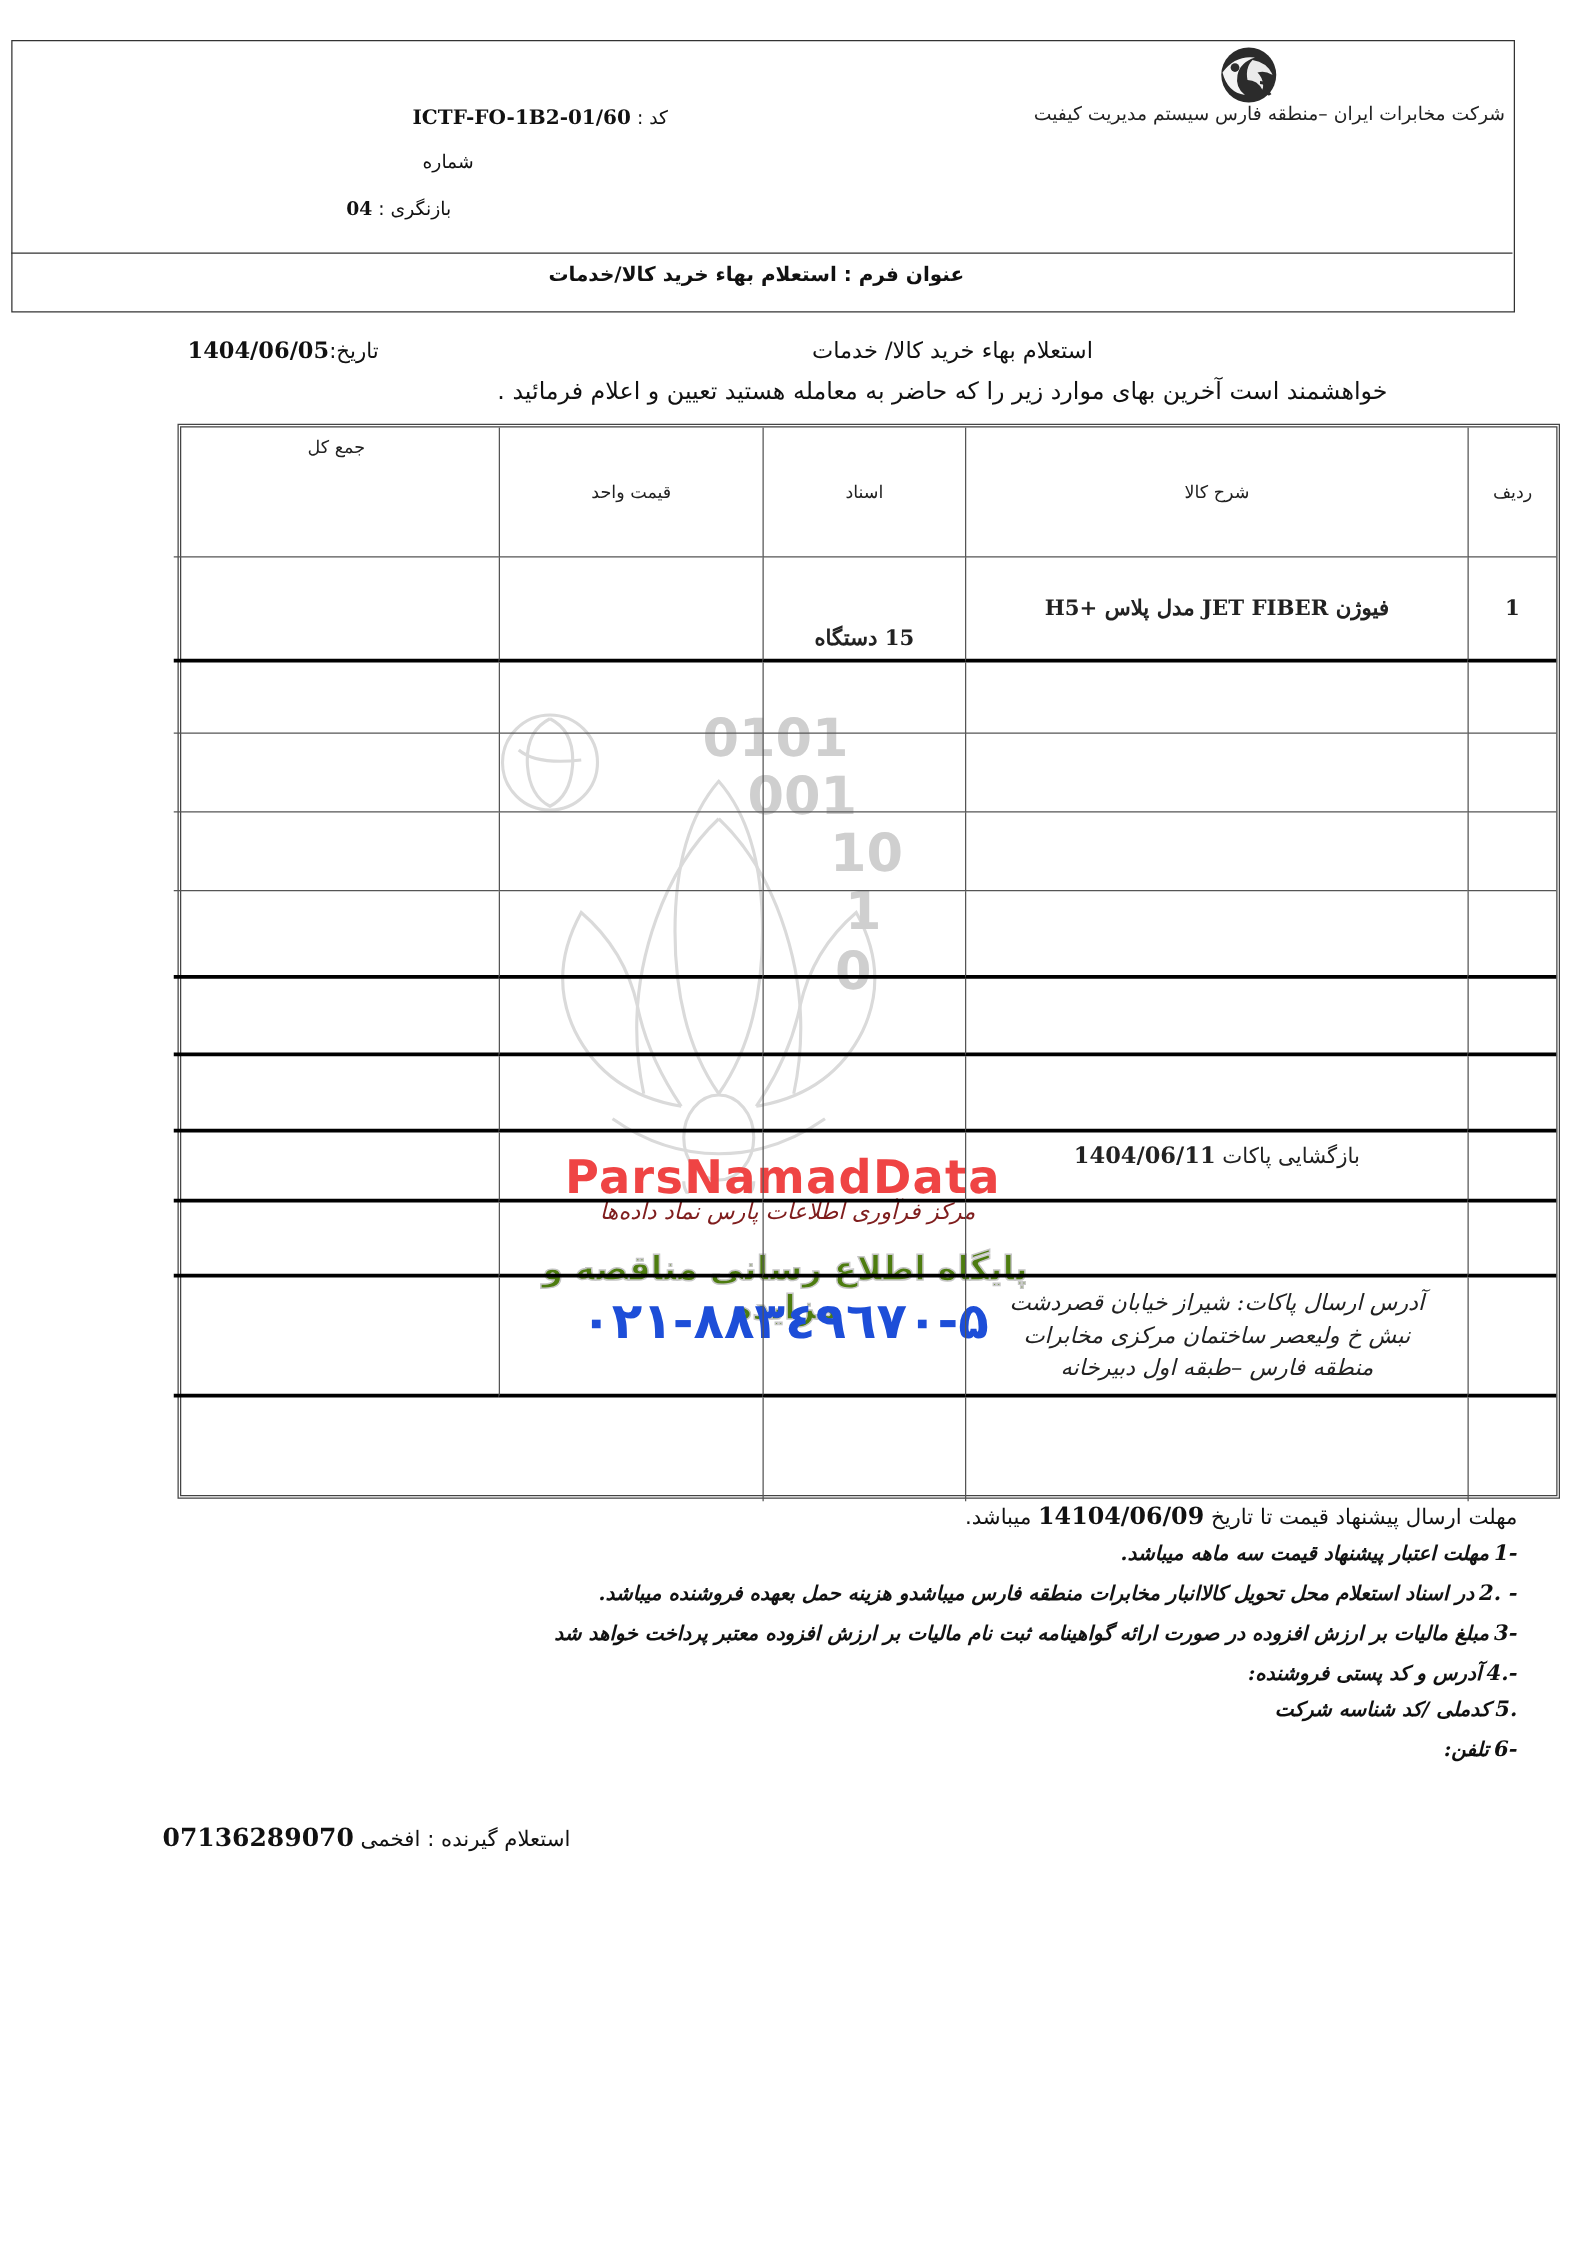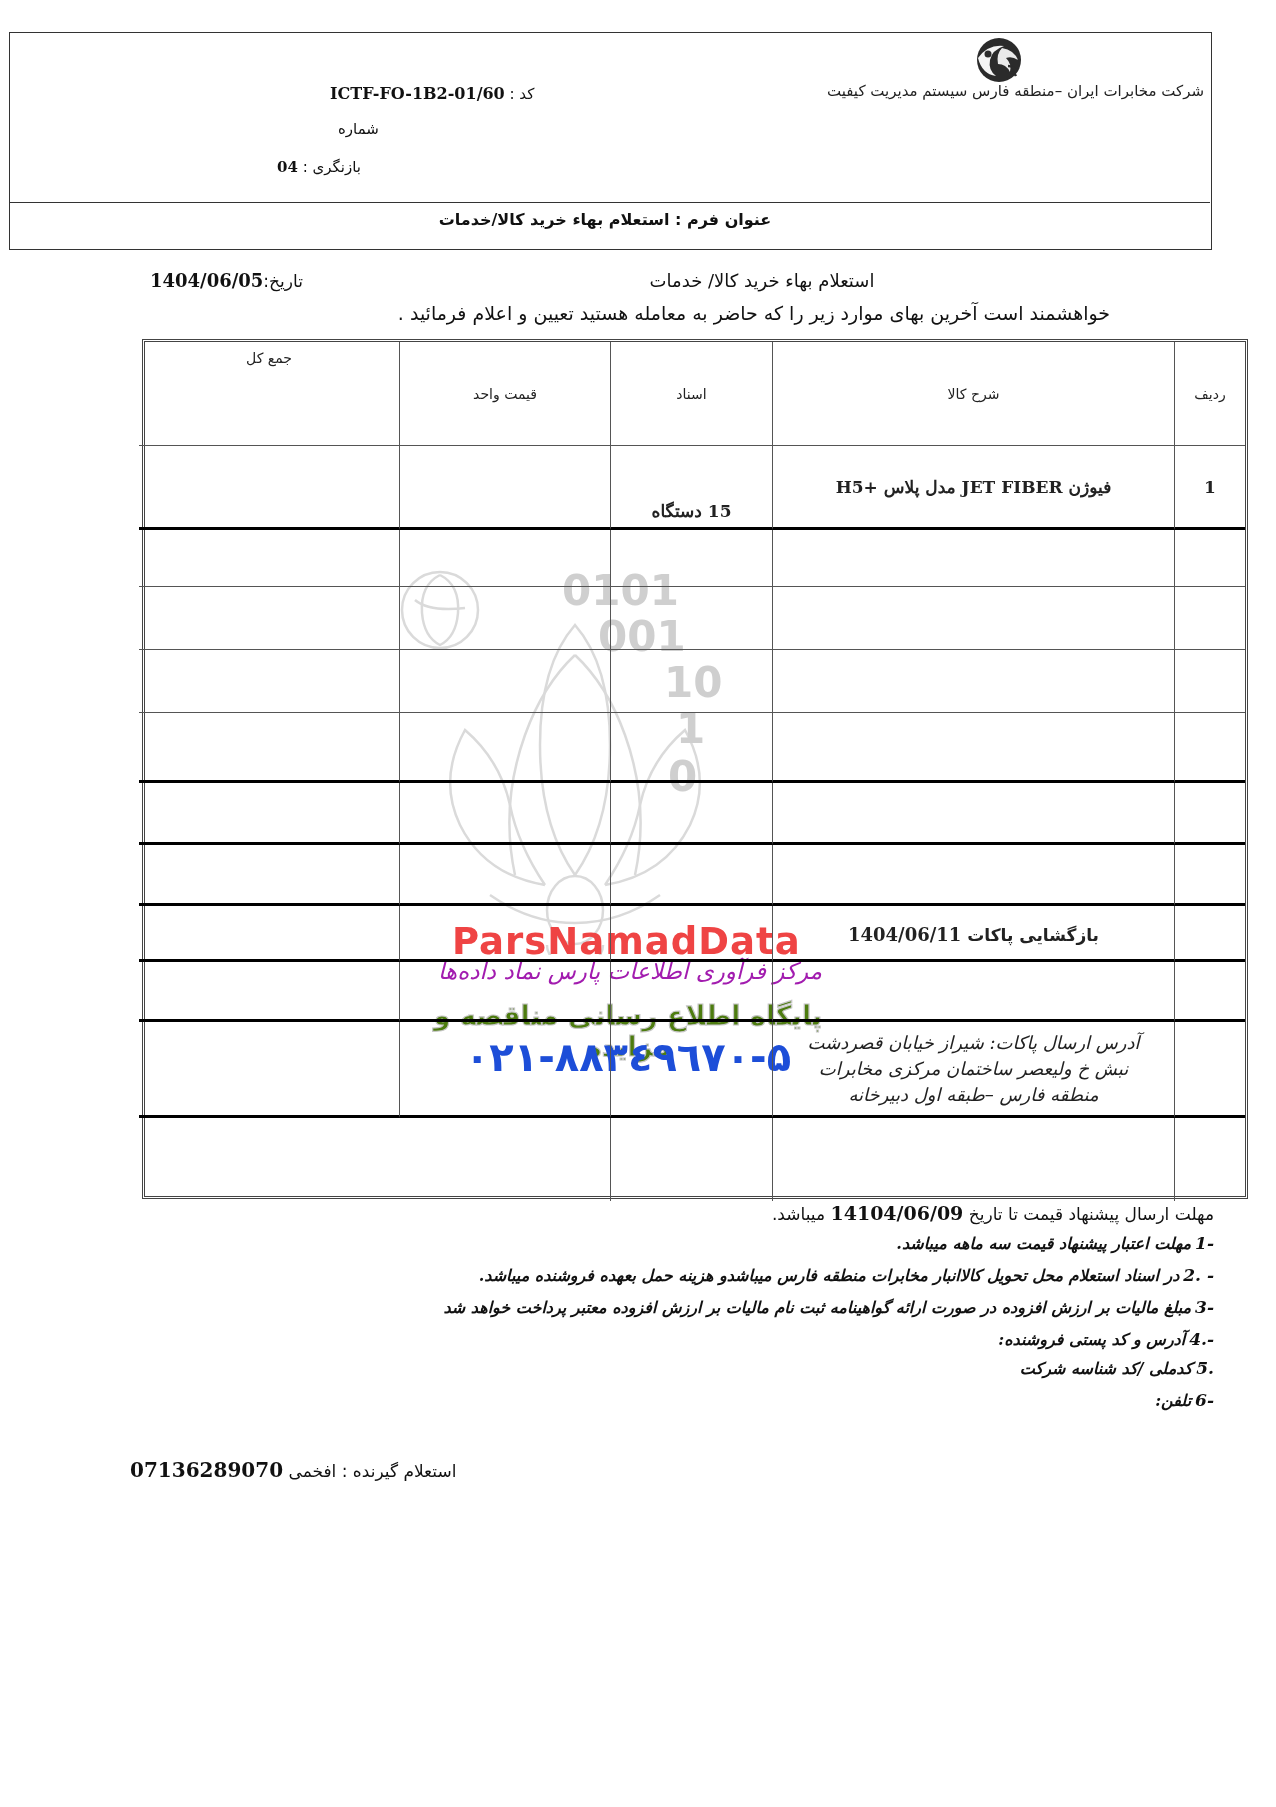--- a/index.html
+++ b/index.html
@@ -41,40 +41,40 @@
         display:flex;align-items:center;justify-content:center;text-align:center;
         font-size:14px;color:#222;overflow:visible;}
   .cell.no-left{border-left:none;}
   .cell.bb-thick{border-bottom:3px solid #000;}
   .cell.bb-none{border-bottom:none;}
   .cell.top-align{align-items:flex-start;padding-top:8px;}
   .cell.bottom-align{align-items:flex-end;padding-bottom:6px;}
   .cell .big{font-weight:bold;font-size:17px;font-family:"DejaVu Serif","Liberation Serif",serif;}
   .desc-item{font-weight:bold;font-size:17px;font-family:"DejaVu Serif","Liberation Serif",serif;}
   .qty-val{font-weight:bold;font-size:17px;font-family:"DejaVu Serif","Liberation Serif",serif;}
-  .open-line{font-size:17px;align-self:flex-start;padding-top:18px;width:100%;font-weight:bold;}
+  .open-line{font-size:17px;align-self:flex-start;padding-top:8px;width:100%;}
   .open-line b{font-size:18px;font-family:"DejaVu Serif","Liberation Serif",serif;}
   .addr{font-style:italic;font-size:18px;line-height:26px;font-family:"DejaVu Serif","Liberation Serif",serif;}
   .sealed{font-size:18px;line-height:27px;}
 
   
   .deadline{right:62px;top:1202px;font-size:17px;z-index:4;}
   .deadline b{font-size:19px;font-family:"DejaVu Serif","Liberation Serif",serif;}
   .note{right:62px;font-size:16px;font-weight:bold;font-style:italic;z-index:4;
         font-family:"DejaVu Serif","Liberation Serif",serif;}
   .note .n{display:inline-block;direction:ltr;font-size:17px;margin-left:4px;}
   .receiver{left:130px;top:1458px;font-size:17px;z-index:4;}
   .receiver b{font-size:20px;font-family:"DejaVu Serif","Liberation Serif",serif;}
 
   
   .wm{z-index:1;color:#c6c6c6;pointer-events:none;}
   .wm-brand{left:452px;top:920px;font-size:37px;font-weight:bold;letter-spacing:1px;color:#ef4444;
             font-family:"DejaVu Sans","Liberation Sans",sans-serif;}
   .wm-center{left:400px;top:958px;width:460px;text-align:center;}
-  .wm-cal{font-size:23px;color:#a21caf;font-style:italic;font-family:"DejaVu Serif","Liberation Serif",serif;}
+  .wm-cal{font-size:18px;color:#7f1d1d;font-style:italic;font-family:"DejaVu Serif","Liberation Serif",serif;}
   .wm-outline{left:408px;top:1000px;width:440px;text-align:center;font-size:27px;font-weight:bold;
               color:#4d7c0f;-webkit-text-stroke:1.2px #c6c6c6;letter-spacing:1px;}
   .wm-phone{left:418px;top:1034px;width:420px;text-align:center;font-size:40px;color:#1d4ed8;
             letter-spacing:3px;font-weight:bold;}
   .wm-digit{font-weight:bold;color:#cfcfcf;font-family:"DejaVu Sans","Liberation Sans",sans-serif;}
   svg{display:block;}
 </style>
 </head>
 <body>
 

